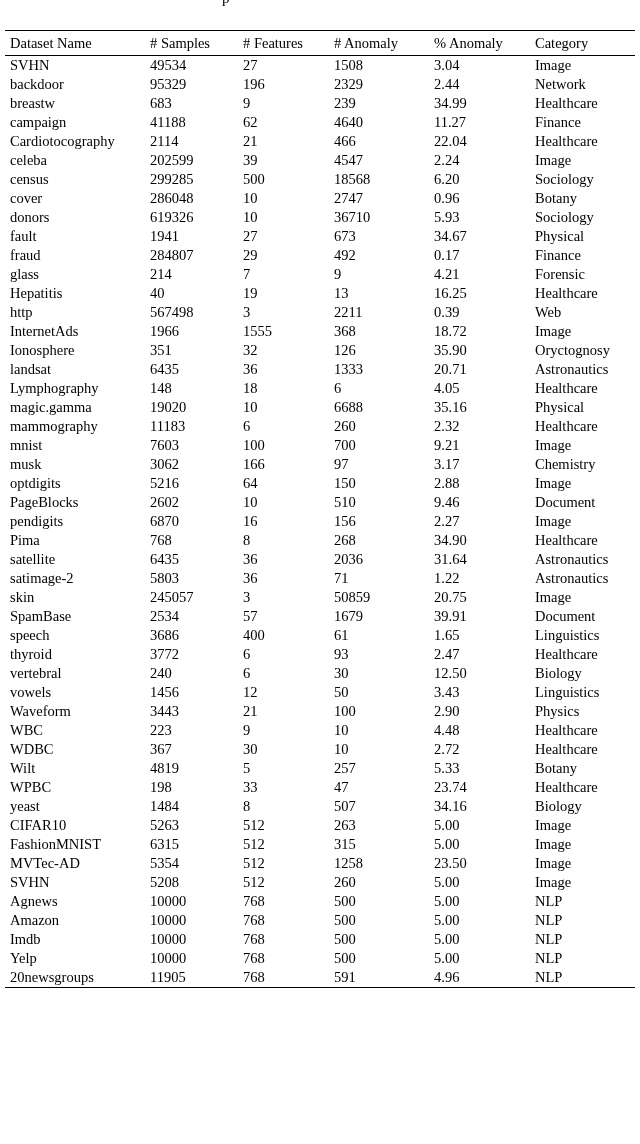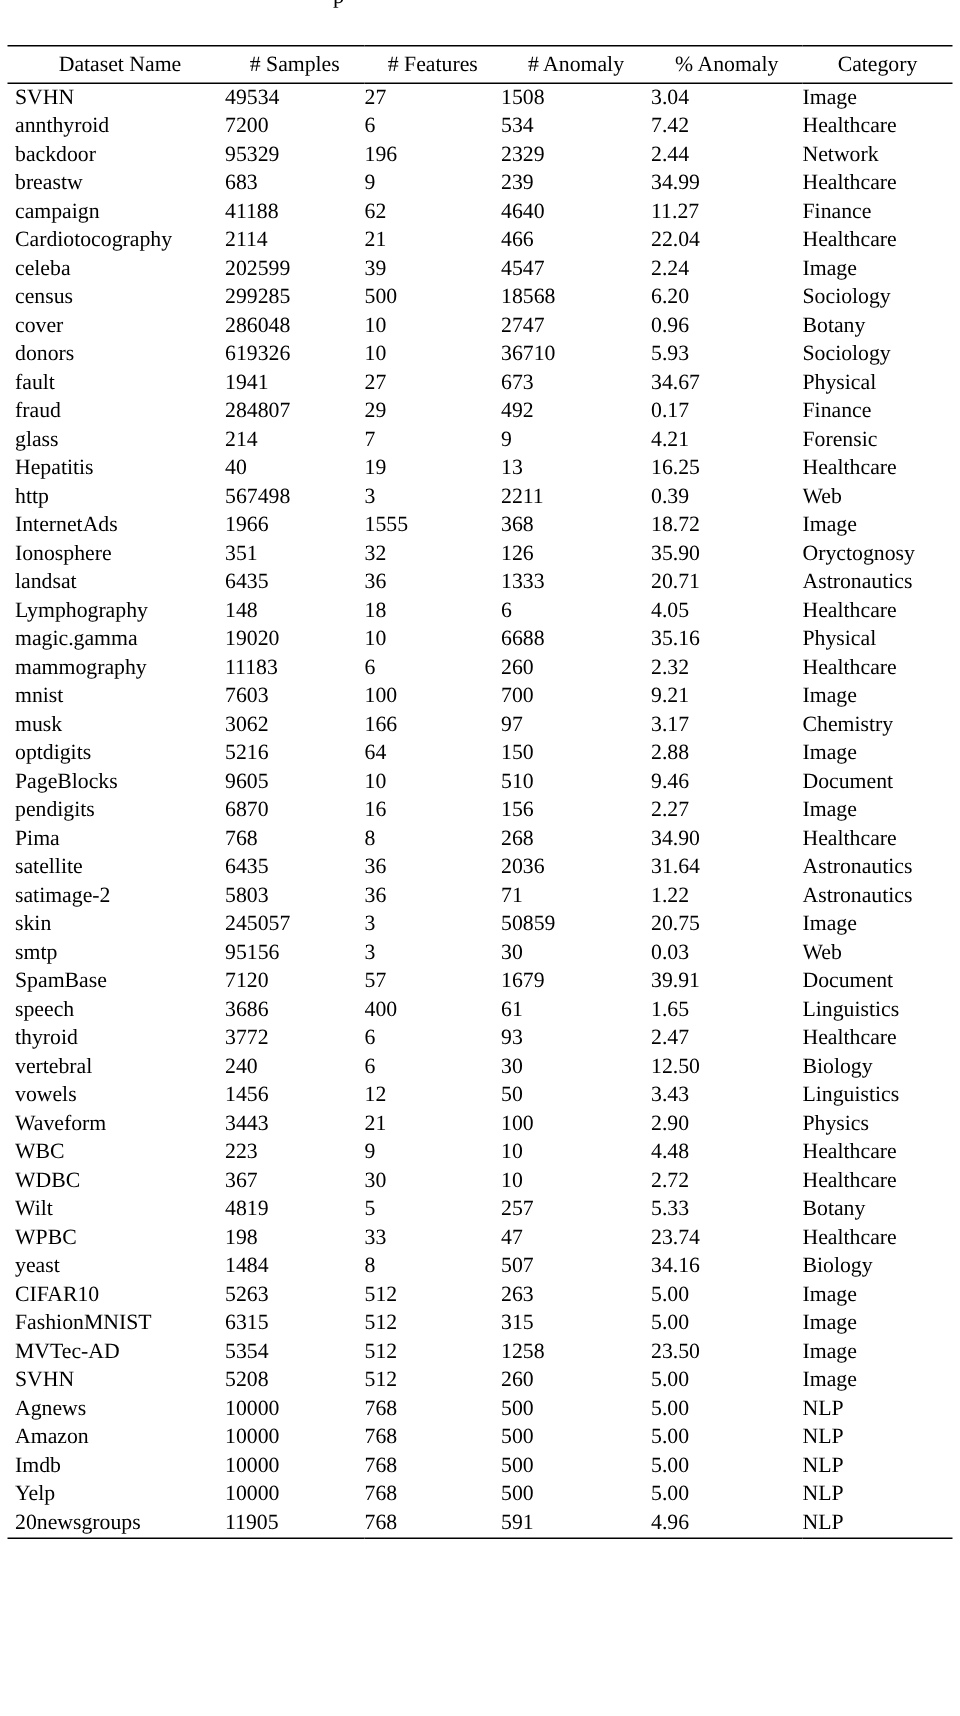--- a/index.html
+++ b/index.html
@@ -40,21 +40,20 @@
     text-align: left;
     font-size: 14.5px;
     padding: 0;
     white-space: nowrap;
     overflow: hidden;
   }
   th {
     height: 24px;
     line-height: 24px;
     vertical-align: middle;
-    text-align: center;
   }
   td {
     height: 19px;
     line-height: 19px;
     vertical-align: middle;
   }
   th:first-child, td:first-child {
     padding-left: 5px;
   }
   col.c1 { width: 145px; }
@@ -92,28 +91,20 @@
     <tbody>
         <tr>
           <td>SVHN</td>
           <td>49534</td>
           <td>27</td>
           <td>1508</td>
           <td>3.04</td>
           <td>Image</td>
         </tr>
         <tr>
-          <td>annthyroid</td>
-          <td>7200</td>
-          <td>6</td>
-          <td>534</td>
-          <td>7.42</td>
-          <td>Healthcare</td>
-        </tr>
-        <tr>
           <td>backdoor</td>
           <td>95329</td>
           <td>196</td>
           <td>2329</td>
           <td>2.44</td>
           <td>Network</td>
         </tr>
         <tr>
           <td>breastw</td>
           <td>683</td>
@@ -277,21 +268,21 @@
         <tr>
           <td>optdigits</td>
           <td>5216</td>
           <td>64</td>
           <td>150</td>
           <td>2.88</td>
           <td>Image</td>
         </tr>
         <tr>
           <td>PageBlocks</td>
-          <td>9605</td>
+          <td>2602</td>
           <td>10</td>
           <td>510</td>
           <td>9.46</td>
           <td>Document</td>
         </tr>
         <tr>
           <td>pendigits</td>
           <td>6870</td>
           <td>16</td>
           <td>156</td>
@@ -324,30 +315,22 @@
         </tr>
         <tr>
           <td>skin</td>
           <td>245057</td>
           <td>3</td>
           <td>50859</td>
           <td>20.75</td>
           <td>Image</td>
         </tr>
         <tr>
-          <td>smtp</td>
-          <td>95156</td>
-          <td>3</td>
-          <td>30</td>
-          <td>0.03</td>
-          <td>Web</td>
-        </tr>
-        <tr>
           <td>SpamBase</td>
-          <td>7120</td>
+          <td>2534</td>
           <td>57</td>
           <td>1679</td>
           <td>39.91</td>
           <td>Document</td>
         </tr>
         <tr>
           <td>speech</td>
           <td>3686</td>
           <td>400</td>
           <td>61</td>

